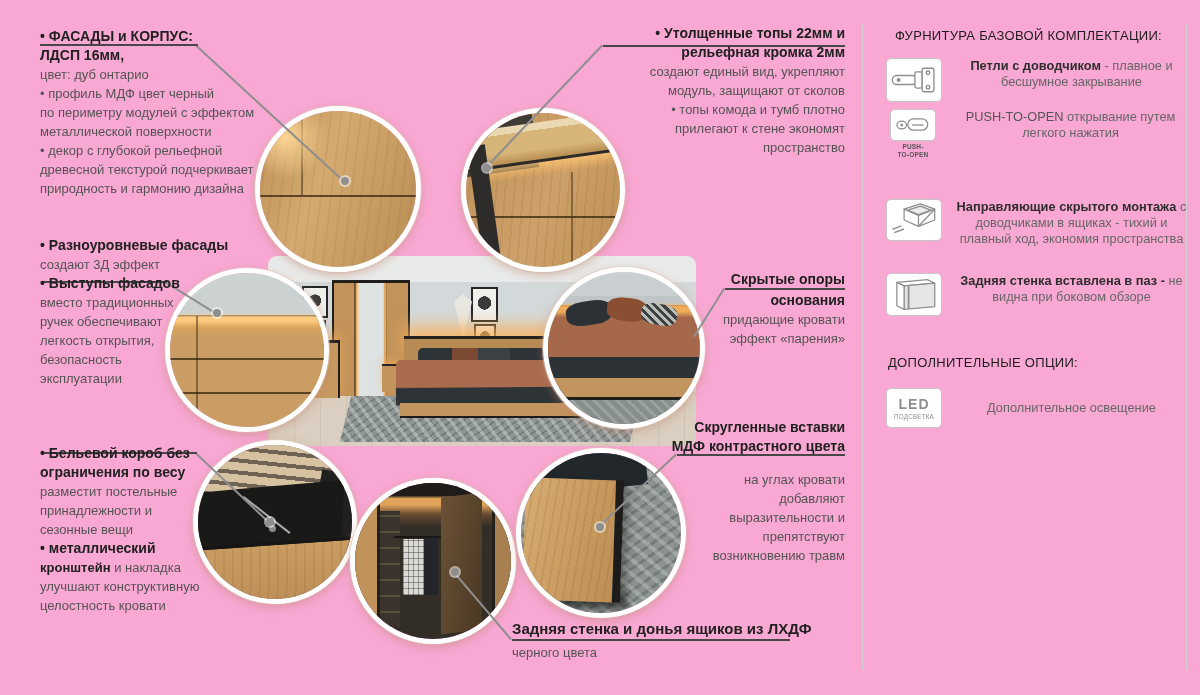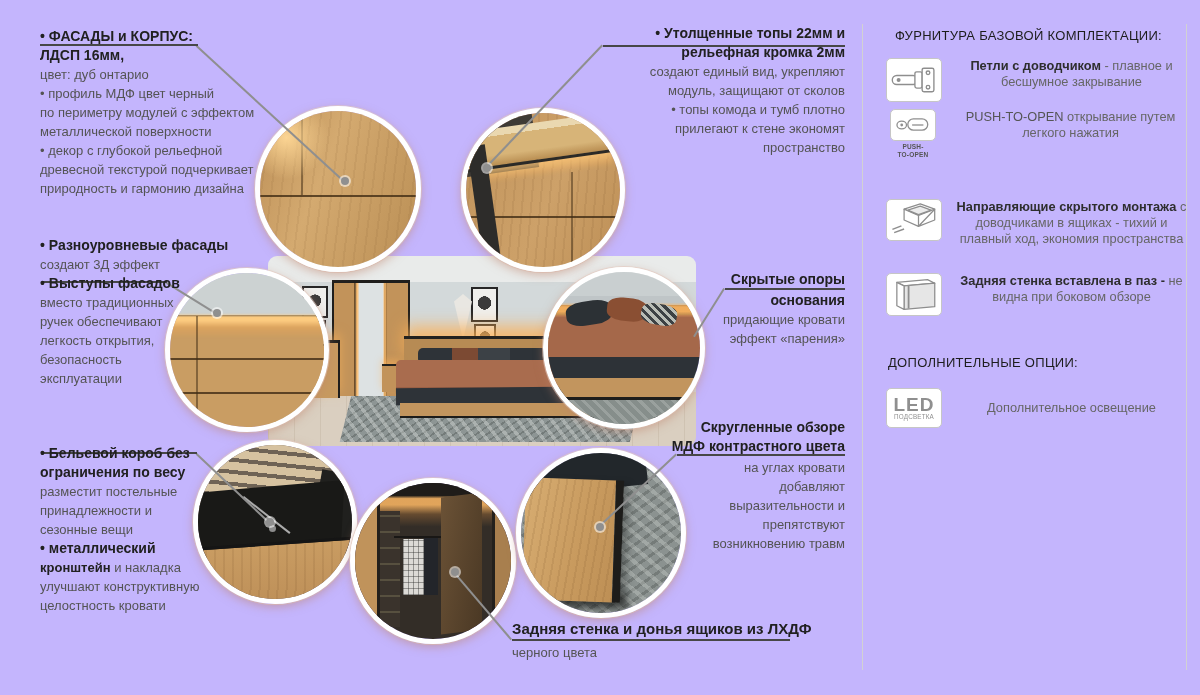--- a/index.html
+++ b/index.html
@@ -1,16 +1,16 @@
 <!DOCTYPE html>
 <html><head>
 <meta charset="utf-8">
 <style>
   html,body{margin:0;padding:0;background:#fff;}
-  .canvas{position:relative;width:1200px;height:695px;background:#c4b5fd;overflow:hidden;
+  .canvas{position:relative;width:1200px;height:695px;background:#f9a8d4;overflow:hidden;
           font-family:"Liberation Sans",sans-serif;color:#555;}
   
   .callout{position:absolute;z-index:40;font-size:13px;line-height:19px;color:#545454;}
   .callout.right{text-align:right;}
   .ct{font-weight:700;font-size:14px;color:#212121;line-height:19px;}
   .cl{font-size:13px;line-height:19px;color:#545454;}
   .ct-inline{font-weight:700;color:#212121;}
   .big .ct{font-size:15px;line-height:20px;}
   
   .lline{position:absolute;height:1.5px;background:#8f8f8f;transform-origin:0 0;z-index:30;}
@@ -111,21 +111,21 @@
   .vline{position:absolute;width:1px;background:#d2d2d2;z-index:5;}
   .panel-title{position:absolute;z-index:40;font-weight:400;font-size:13px;letter-spacing:.3px;color:#1d1d1d;}
   .hw-row{position:absolute;left:886px;width:302px;display:flex;gap:13px;z-index:40;}
   .hw-icon{flex:0 0 54px;display:flex;flex-direction:column;align-items:center;}
   .hw-box{border:1px solid #c6c6c6;border-radius:5px;background:#fff;display:flex;align-items:center;justify-content:center;}
   .hw-cap{font-size:6.5px;font-weight:700;color:#555;text-align:center;line-height:8px;margin-top:2px;letter-spacing:.2px;}
   .hw-text{font-size:12.8px;line-height:16px;width:238px;text-align:center;}
   .hb{font-weight:700;color:#2e2e2e;}
   .hr{color:#666;}
   .hcaps{color:#555;}
-  .led-main{font-size:19px;font-weight:700;color:#8f8f8f;letter-spacing:1px;line-height:17px;}
+  .led-main{font-size:14px;font-weight:700;color:#8f8f8f;letter-spacing:1px;line-height:17px;}
   .led-sub{font-size:6.3px;color:#8f8f8f;letter-spacing:.2px;}
 </style>
 </head>
 <body>
 
 <div class="canvas">
 
   <div class="photo">
     <div class="floorlines"></div>
     <div class="p-rug"></div>
@@ -271,23 +271,23 @@
   </div>
 
   <div class="callout right" style="right:355px;top:270px;width:200px;">
     <div class="ct">Скрытые опоры</div>
     <div class="ct" style="margin-top:2px;">основания</div>
     <div class="cl">придающие кровати</div>
     <div class="cl">эффект «парения»</div>
   </div>
 
   <div class="callout right" style="right:355px;top:418px;width:220px;">
-    <div class="ct">Скругленные обзоре</div>
+    <div class="ct">Скругленные вставки</div>
     <div class="ct">МДФ контрастного цвета</div>
-    <div class="cl" style="margin-top:2px;">на углах кровати</div>
+    <div class="cl" style="margin-top:14px;">на углах кровати</div>
     <div class="cl">добавляют</div>
     <div class="cl">выразительности и</div>
     <div class="cl">препятствуют</div>
     <div class="cl">возникновению травм</div>
   </div>
 
   <div class="callout big" style="left:512px;top:619px;width:320px;">
     <div class="ct">Задняя стенка и донья ящиков из ЛХДФ</div>
     <div class="cl" style="margin-top:4px;">черного цвета</div>
   </div>

